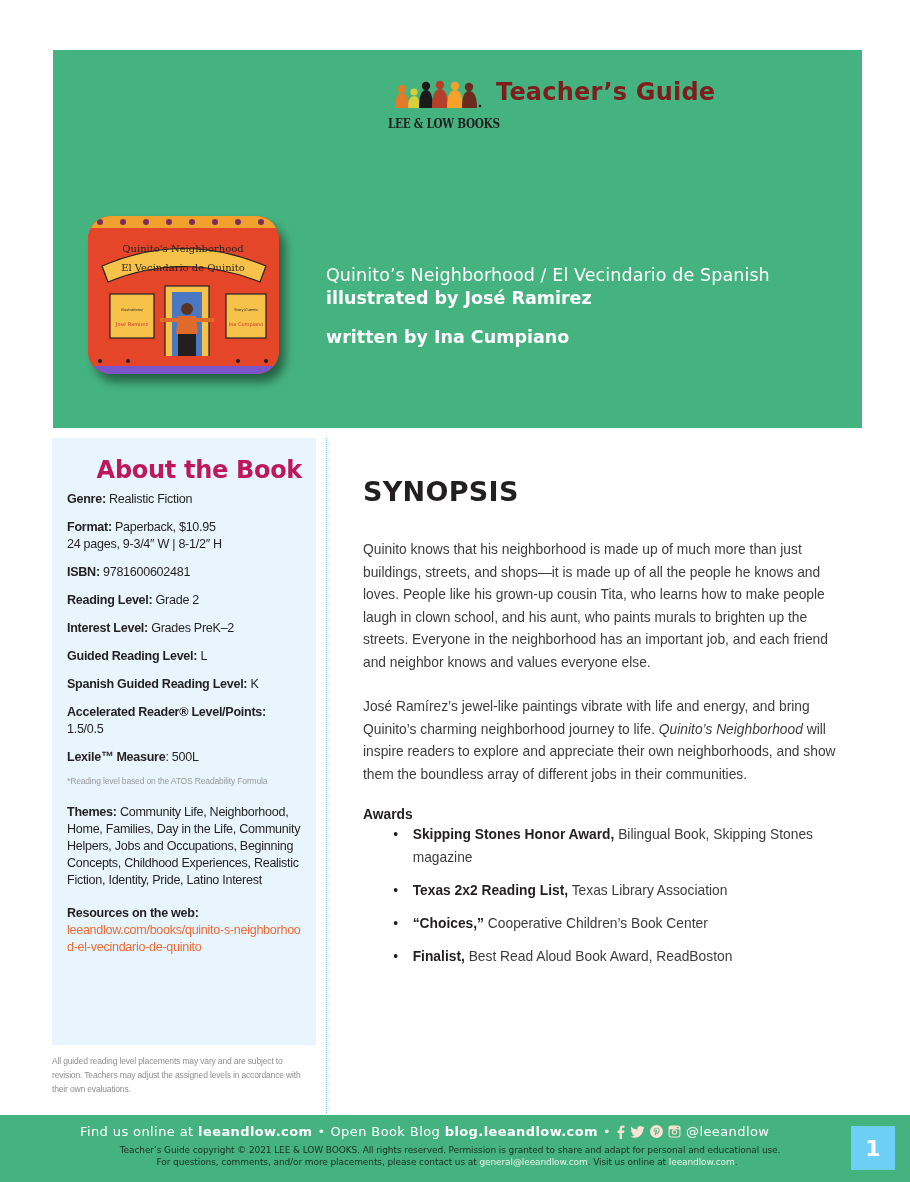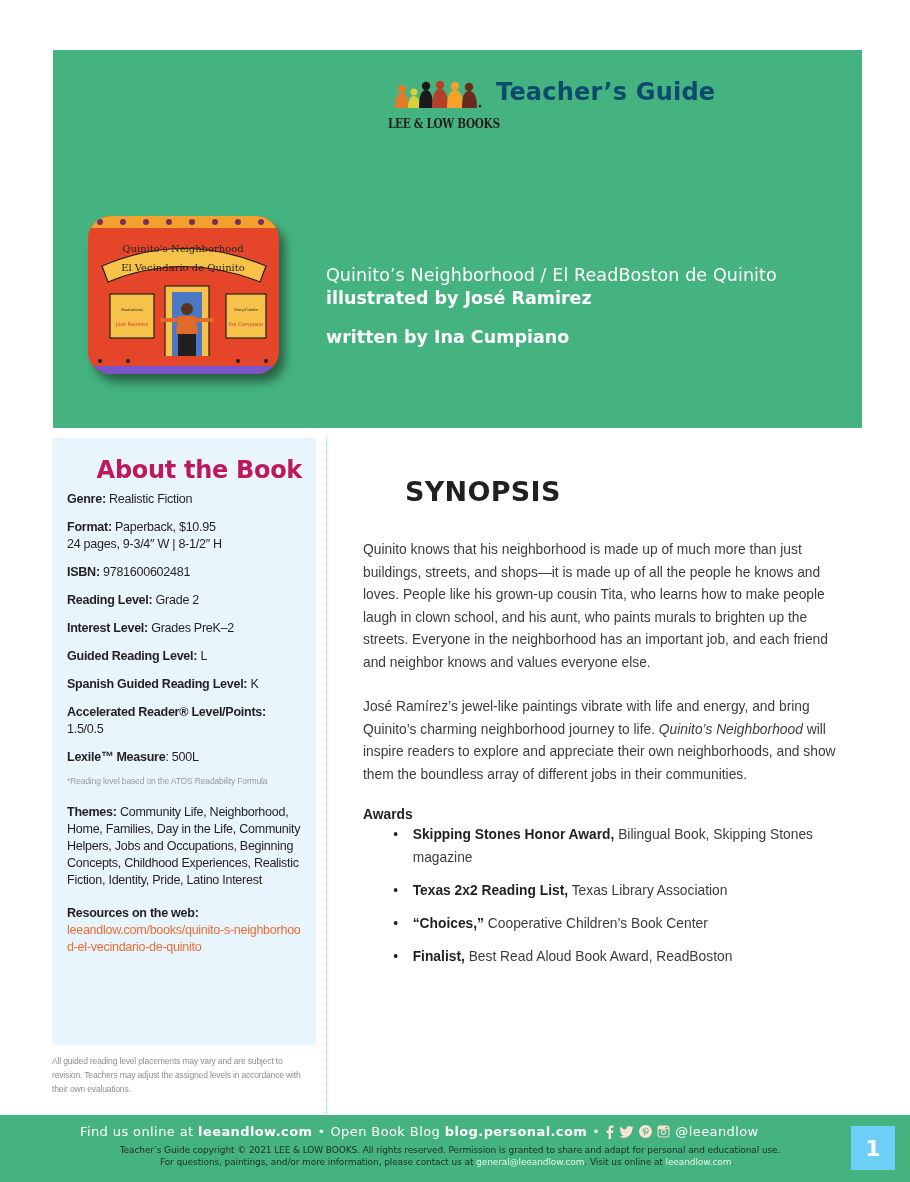--- a/index.html
+++ b/index.html
@@ -17,21 +17,21 @@
   }
   .logo { width: 98px; height: 52px; position: relative; }
   .logo svg { position: absolute; left: 4px; top: 0; }
   .logo-text {
     position: absolute; left: 0; bottom: 0; width: 98px;
     font-family: "DejaVu Serif", serif; font-size: 10.5px; font-weight: bold;
     color: #231f20; letter-spacing: -0.3px; white-space: nowrap; transform: scaleY(1.25); transform-origin: bottom left;
   }
   .guide-title {
     margin-left: 10px; margin-bottom: -2px;
-    font-family: "DejaVu Sans", sans-serif; font-weight: bold; font-size: 24px; color: #0c4a6e;
+    font-family: "DejaVu Sans", sans-serif; font-weight: bold; font-size: 24px; color: #7f1d1d;
     letter-spacing: 0.2px;
   }
   .cover {
     position: absolute; left: 35px; top: 166px; width: 191px; height: 158px;
     box-shadow: 6px 8px 10px rgba(0,0,0,0.45);
     background: #e5462a; overflow: hidden; border-radius: 23px;
   }
   .book-info { position: absolute; left: 273px; top: 215px; color: #ffffff; font-family: "DejaVu Sans", sans-serif; }
   .book-title { font-size: 17.5px; font-weight: normal; letter-spacing: 0.1px; }
   .book-credit { font-size: 17.5px; font-weight: bold; line-height: 26px; }
@@ -63,21 +63,21 @@
 
   .divider {
     position: absolute; left: 326px; top: 438px; height: 675px; width: 0;
     border-left: 1.5px dotted #6fc6ec;
   }
 
   
   .main { position: absolute; left: 363px; top: 476px; width: 490px; }
   .syn-title {
     font-family: "DejaVu Sans", sans-serif; font-weight: bold; font-size: 27px;
-    color: #231f20; letter-spacing: 0.3px; margin-left: 42px;
+    color: #231f20; letter-spacing: 0.3px;
   }
   .syn-para {
     font-family: "Liberation Sans", sans-serif; font-size: 15px; line-height: 22.5px; color: #3c3c3c;
     transform: scaleX(0.92); transform-origin: left; width: 530px;
   }
   .syn-para.p1 { margin-top: 31px; }
   .syn-para.p2 { margin-top: 22px; }
   .awards-head {
     margin-top: 20px; font-weight: bold; font-size: 15px; color: #231f20;
     transform: scaleX(0.92); transform-origin: left;
@@ -186,21 +186,21 @@
           <circle cx="12" cy="145" r="2"></circle>
           <circle cx="40" cy="145" r="2"></circle>
           <circle cx="150" cy="145" r="2"></circle>
           <circle cx="178" cy="145" r="2"></circle>
         </g>
       <rect x="0" y="150" width="191" height="8" fill="#7a54c8"></rect>
     </svg>
   </div>
 
   <div class="book-info">
-    <div class="book-title">Quinito’s Neighborhood / El ReadBoston de Quinito</div>
+    <div class="book-title">Quinito’s Neighborhood / El Vecindario de Spanish</div>
     <div class="book-credit">illustrated by José Ramirez</div>
     <div class="book-credit first">written by Ina Cumpiano</div>
   </div>
 </div>
 
 <div class="sidebar">
   <div class="sb-heading">About the Book</div>
 
   <div class="sb-item">
     <b>Genre:</b> <span>Realistic Fiction</span>
@@ -271,21 +271,21 @@
     </li>
   </ul>
 </div>
 
 <div class="footer">
   <div class="f-line1">
     <span style="white-space:pre;">Find us online at </span>
     <b>leeandlow.com</b>
     <span class="f-sep">•</span>
     <span style="white-space:pre;">Open Book Blog </span>
-    <b>blog.personal.com</b>
+    <b>blog.leeandlow.com</b>
     <span class="f-sep">•</span>
     <span class="social">
       <span>
         <svg width="8" height="14" viewBox="0 0 8 14">
             <path d="M5 14V8h2l.4-2.5H5V4c0-.7.3-1.2 1.3-1.2H7.5V.6C7.2.5 6.4.4 5.6.4 3.8.4 2.6 1.5 2.6 3.5v2H.6V8h2v6z" fill="#fbe3d4"></path>
           </svg>
       </span>
       <span>
         <svg width="15" height="12" viewBox="0 0 24 20">
             <path d="M24 2.4c-.9.4-1.8.6-2.8.8 1-.6 1.8-1.6 2.2-2.7-1 .6-2 1-3.1 1.2C19.4.7 18.1 0 16.6 0c-2.7 0-4.9 2.2-4.9 4.9 0 .4 0 .8.1 1.1C7.7 5.8 4.1 3.9 1.7.9c-.4.7-.7 1.6-.7 2.5 0 1.7.9 3.2 2.2 4.1-.8 0-1.6-.2-2.2-.6v.1c0 2.4 1.7 4.4 3.9 4.8-.4.1-.8.2-1.3.2-.3 0-.6 0-.9-.1.6 2 2.4 3.4 4.6 3.4-1.7 1.3-3.8 2.1-6.1 2.1-.4 0-.8 0-1.2-.1 2.2 1.4 4.8 2.2 7.5 2.2 9.1 0 14-7.5 14-14v-.6c1-.7 1.8-1.6 2.5-2.5z" fill="#fbe3d4"></path>
@@ -303,16 +303,16 @@
             <rect x="3" y="8" width="18" height="13" rx="2" fill="#45b37f"></rect>
             <circle cx="12" cy="13" r="5" fill="#fbe3d4"></circle>
             <circle cx="12" cy="13" r="3" fill="#45b37f"></circle>
             <rect x="16" y="3.5" width="3.5" height="2.5" fill="#45b37f"></rect>
           </svg>
       </span>
     </span>
     <span>@leeandlow</span>
   </div>
   <div class="f-small l2">Teacher’s Guide copyright © 2021 LEE &amp; LOW BOOKS. All rights reserved. Permission is granted to share and adapt for personal and educational use.</div>
-  <div class="f-small l3"><span>For questions, paintings, and/or more information, please contact us at </span><span class="f-hl">general@leeandlow.com</span><span>. Visit us online at </span><span class="f-hl">leeandlow.com</span><span>.</span></div>
+  <div class="f-small l3"><span>For questions, comments, and/or more placements, please contact us at </span><span class="f-hl">general@leeandlow.com</span><span>. Visit us online at </span><span class="f-hl">leeandlow.com</span><span>.</span></div>
 </div>
 
 <div class="page-num">1</div>
 
 </body></html>

